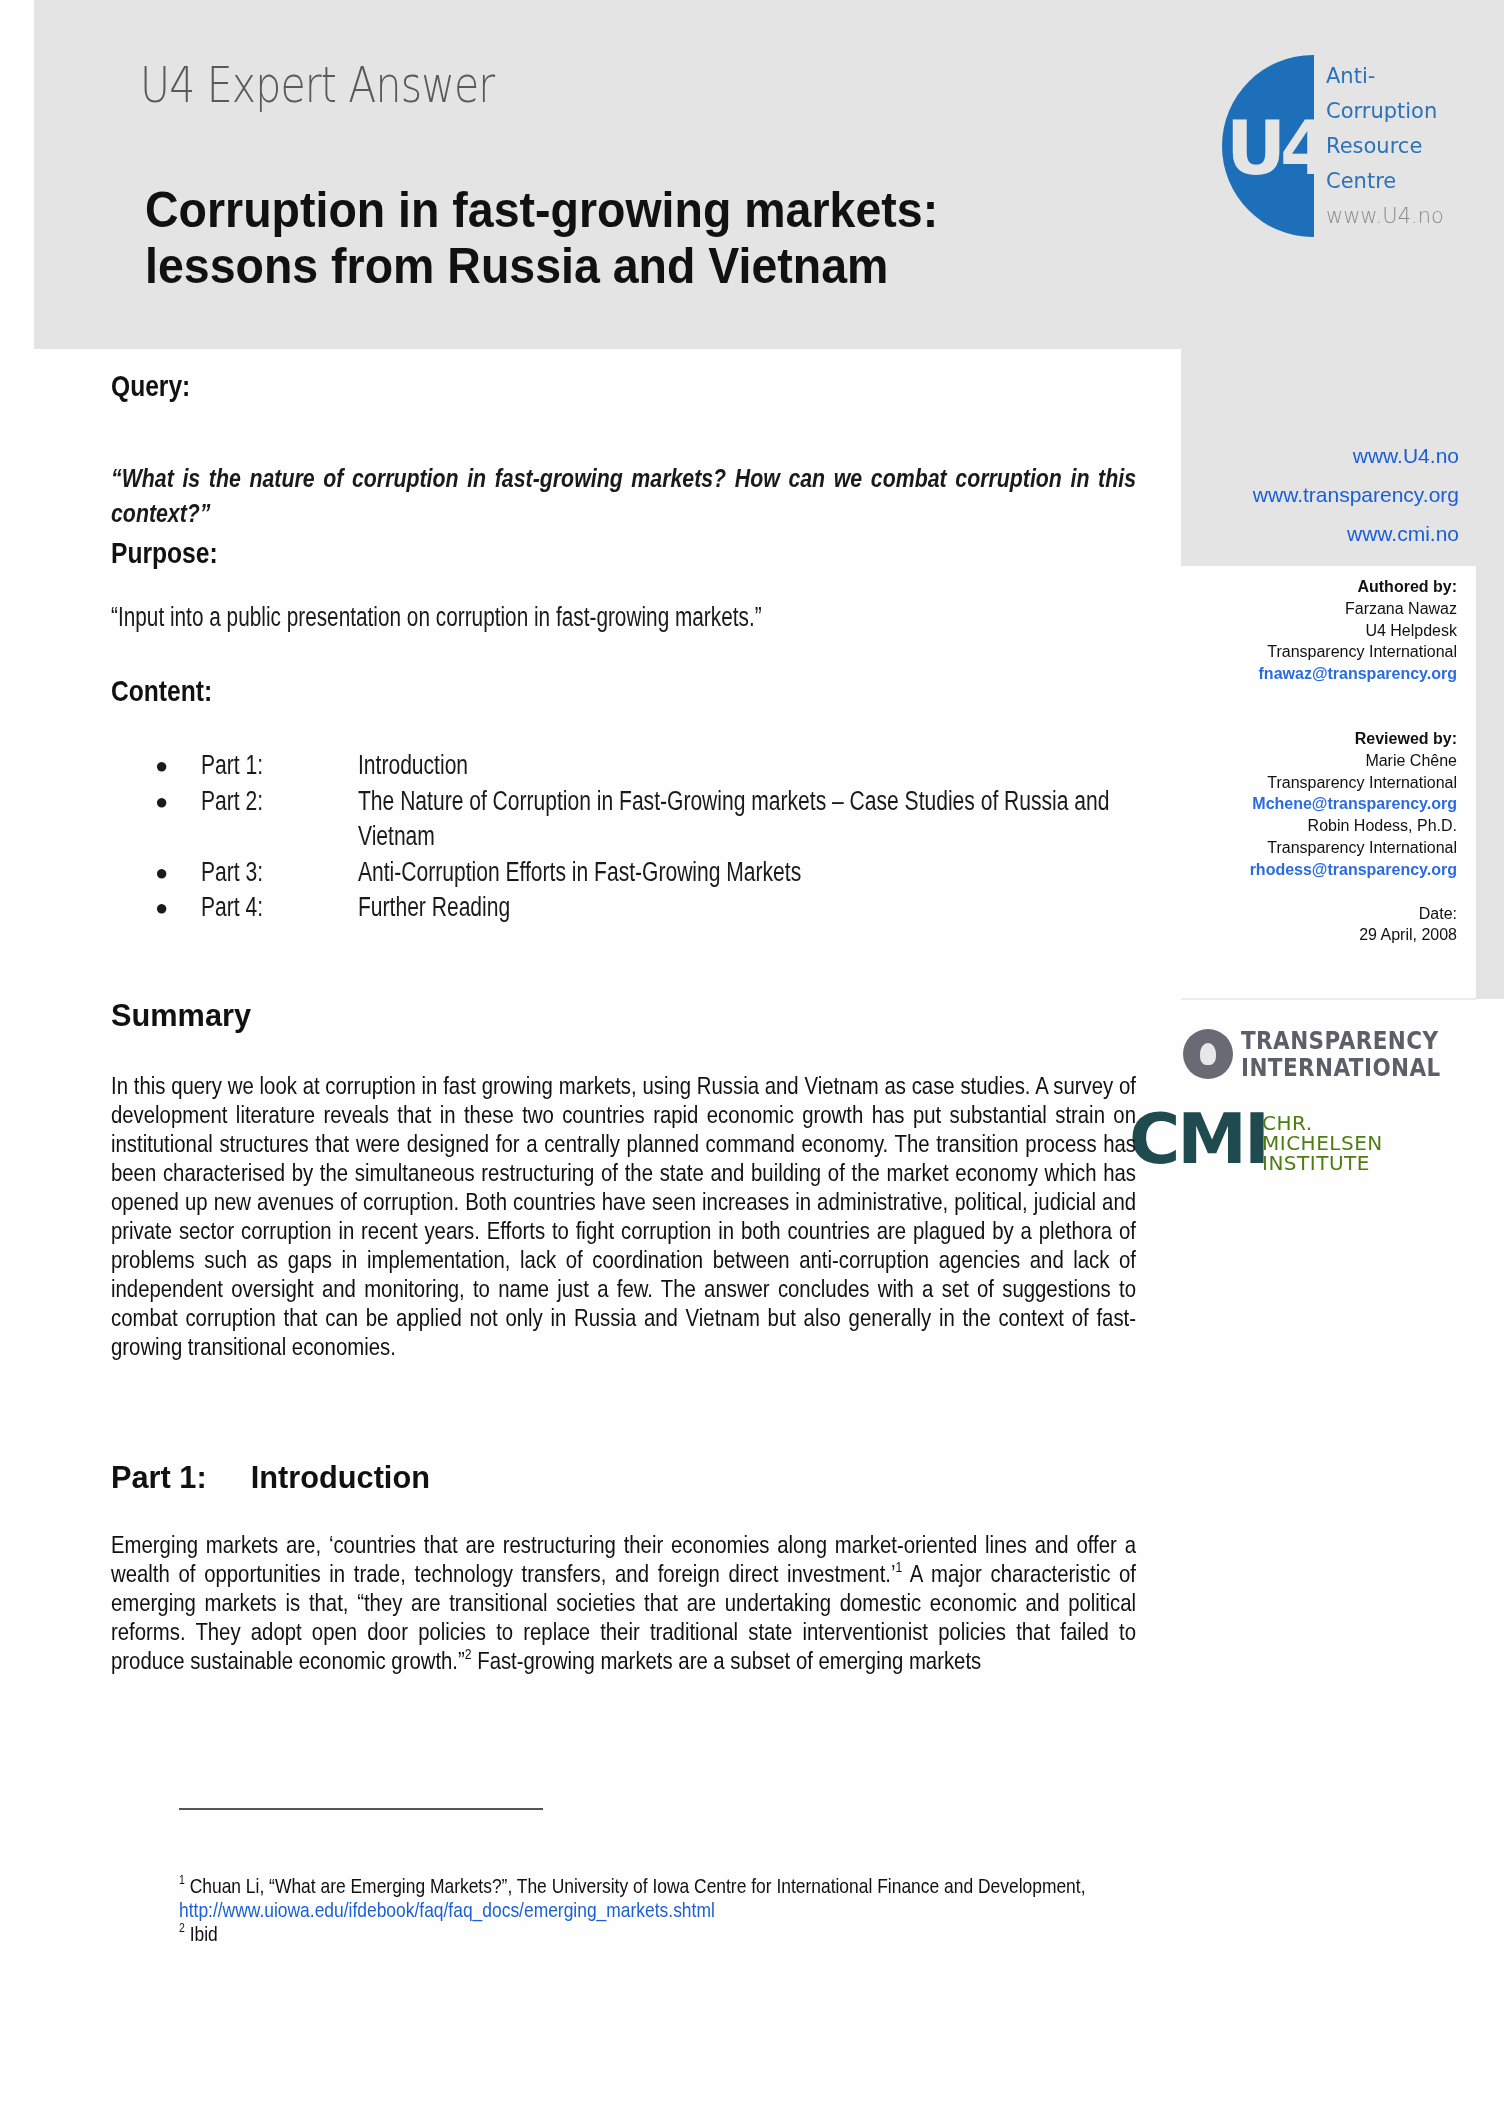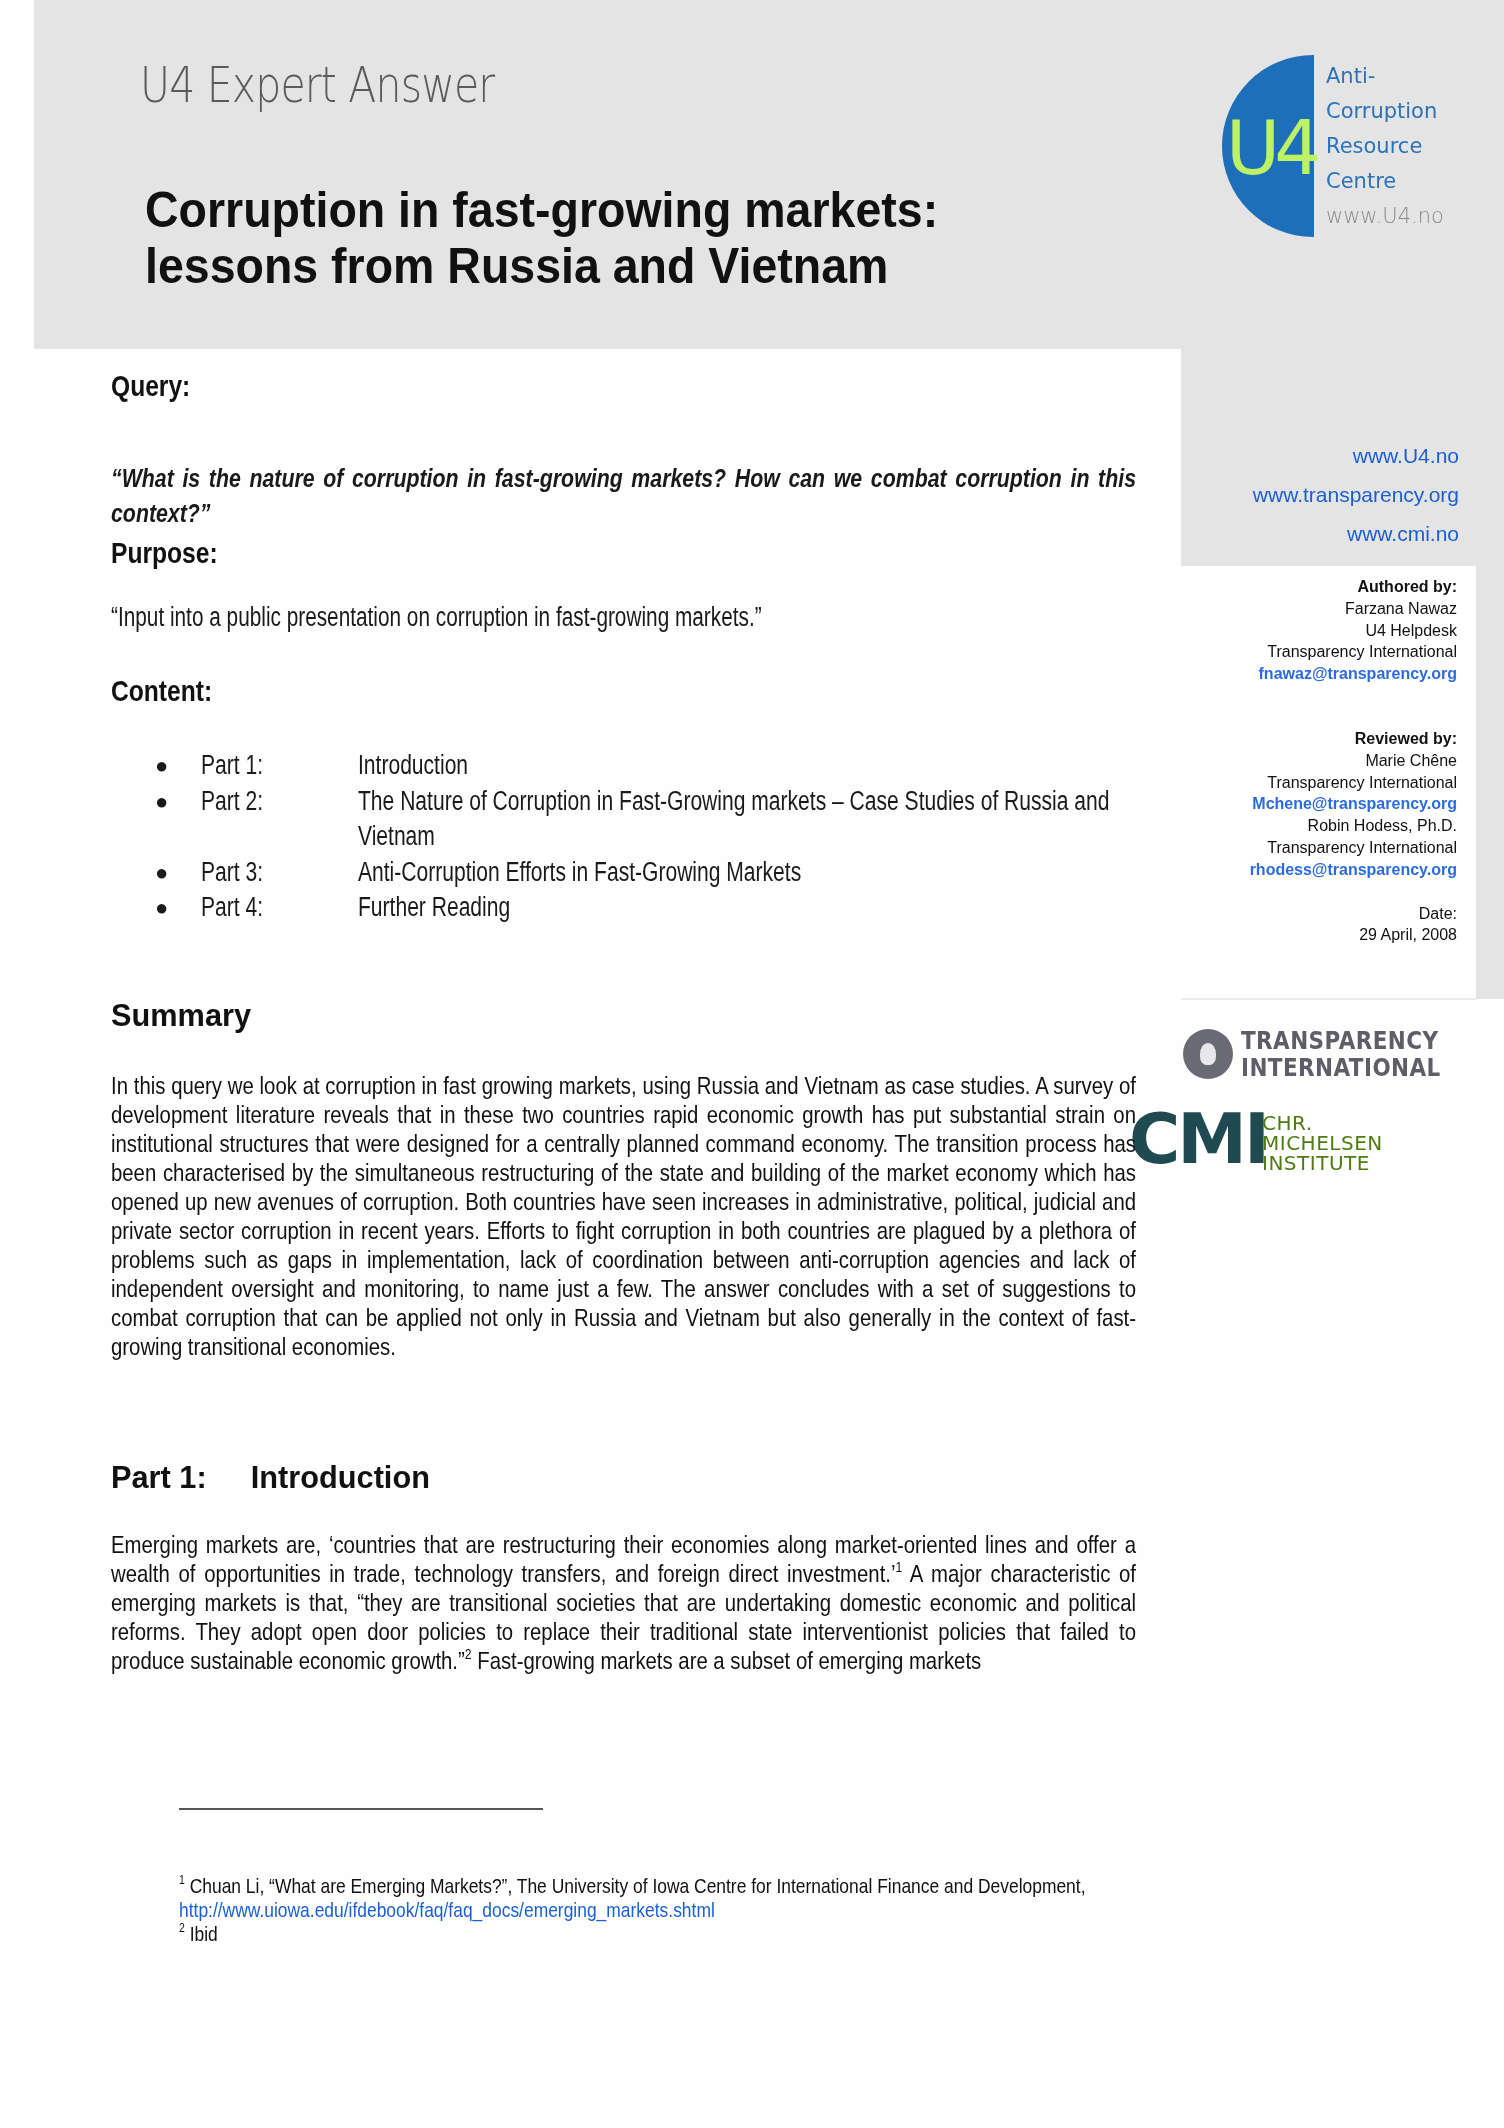--- a/index.html
+++ b/index.html
@@ -24,22 +24,22 @@
     font-size: 50px; font-weight: bold; line-height: 56px; color: #111;
     transform: scaleX(0.93); transform-origin: left top;
   }
   
   .u4-logo { position: absolute; left: 1188px; top: 55px; width: 260px; height: 186px; }
   .u4-logo .disc {
     position: absolute; left: 0; top: 0; width: 92px; height: 182px;
     background: #1d6fba; border-radius: 92px 0 0 92px;
   }
   .u4-logo .disc-mark {
-    position: absolute; left: 4px; top: 58px; font-size: 74px; font-weight: normal;
-    color: #bef264; letter-spacing: -6px; line-height: 70px;
+    position: absolute; left: 4px; top: 58px; font-size: 74px; font-weight: bold;
+    color: #e5e5e5; letter-spacing: -6px; line-height: 70px;
     font-family: "DejaVu Sans", sans-serif;
   }
   .u4-logo .lines {
     position: absolute; left: 104px; top: 4px;
     font-family: "DejaVu Sans", sans-serif; font-size: 21px; line-height: 35px;
     color: #2a72ba;
   }
   .u4-logo .lines .web { color: #8a8a8a; font-weight: 200; }
 
   

